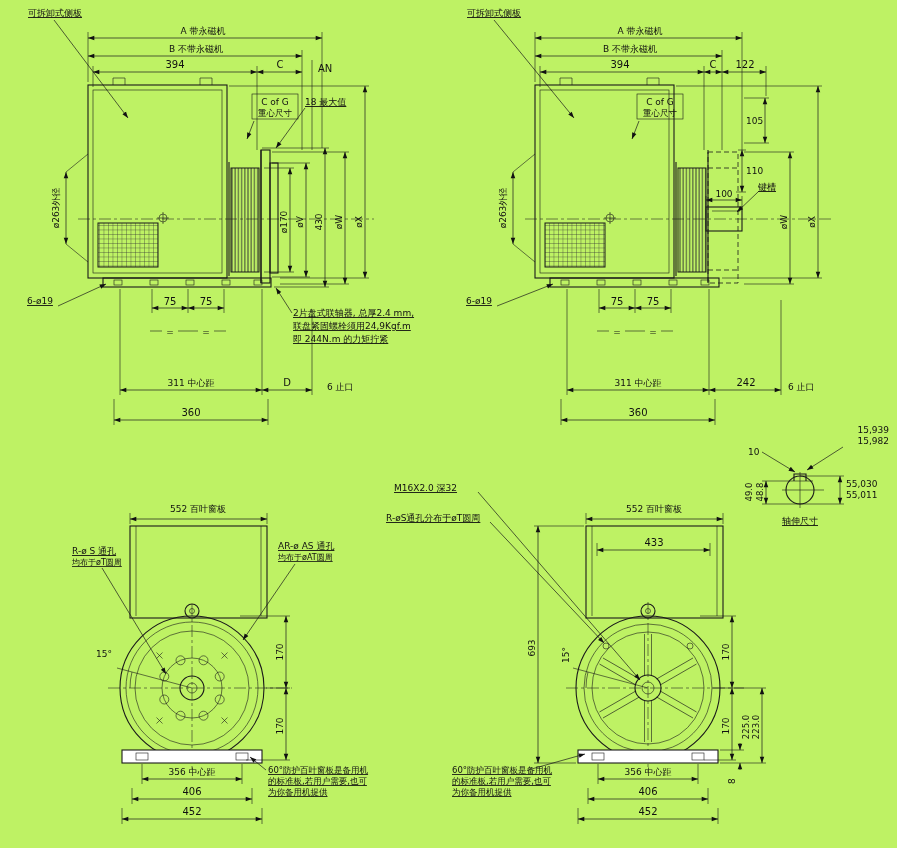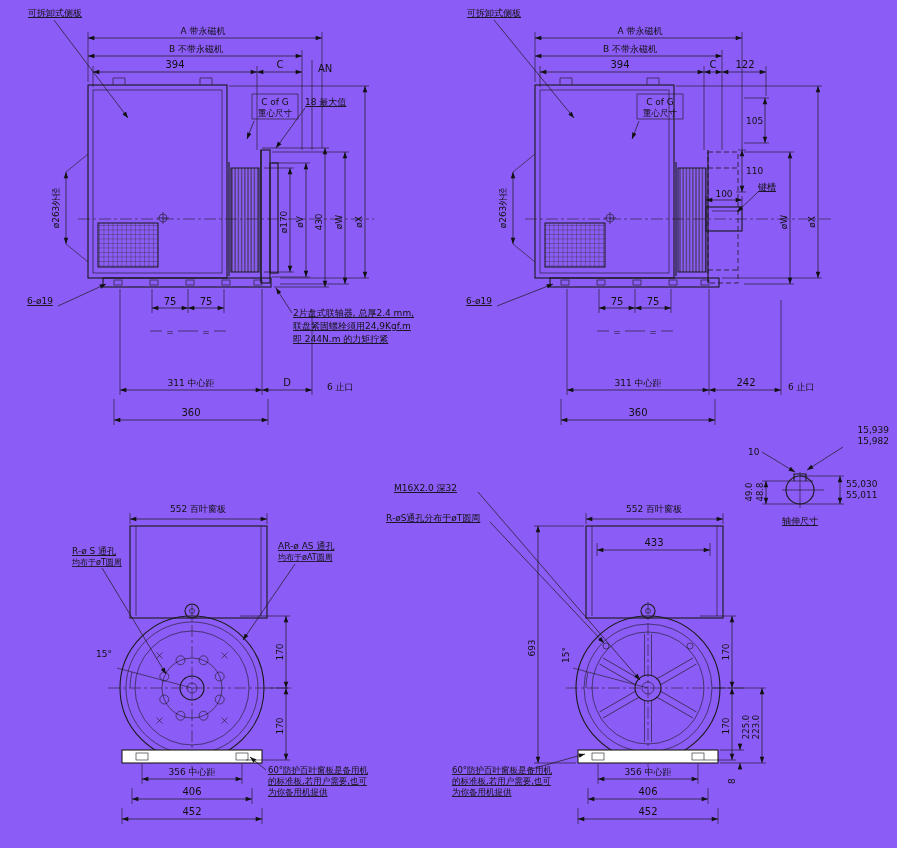--- a/index.html
+++ b/index.html
@@ -1,16 +1,16 @@
 <!DOCTYPE html>
 <html><head>
 <meta charset="utf-8">
 <style>
   html,body { margin:0; padding:0; background:#ffffff; }
-  .page { width:897px; height:848px; position:relative; background:#8b5cf6; }
+  .page { width:897px; height:848px; position:relative; background:#bef264; }
   svg { display:block; font-family:"DejaVu Sans", sans-serif; }
   .ln   { stroke:#1a1a1a; stroke-width:1.1; fill:none; }
   .thin { stroke:#1a1a1a; stroke-width:0.6; fill:none; }
   .dim  { stroke:#1a1a1a; stroke-width:0.7; fill:none; }
   .dash { stroke:#1a1a1a; stroke-width:0.8; fill:none; stroke-dasharray:5 3; }
   .cl   { stroke:#1a1a1a; stroke-width:0.55; fill:none; stroke-dasharray:12 3 3 3; }
   text  { fill:#111; font-size:10px; }
   .t9   { font-size:9px; }
   .t85  { font-size:8.5px; }
   .t8   { font-size:8px; }

